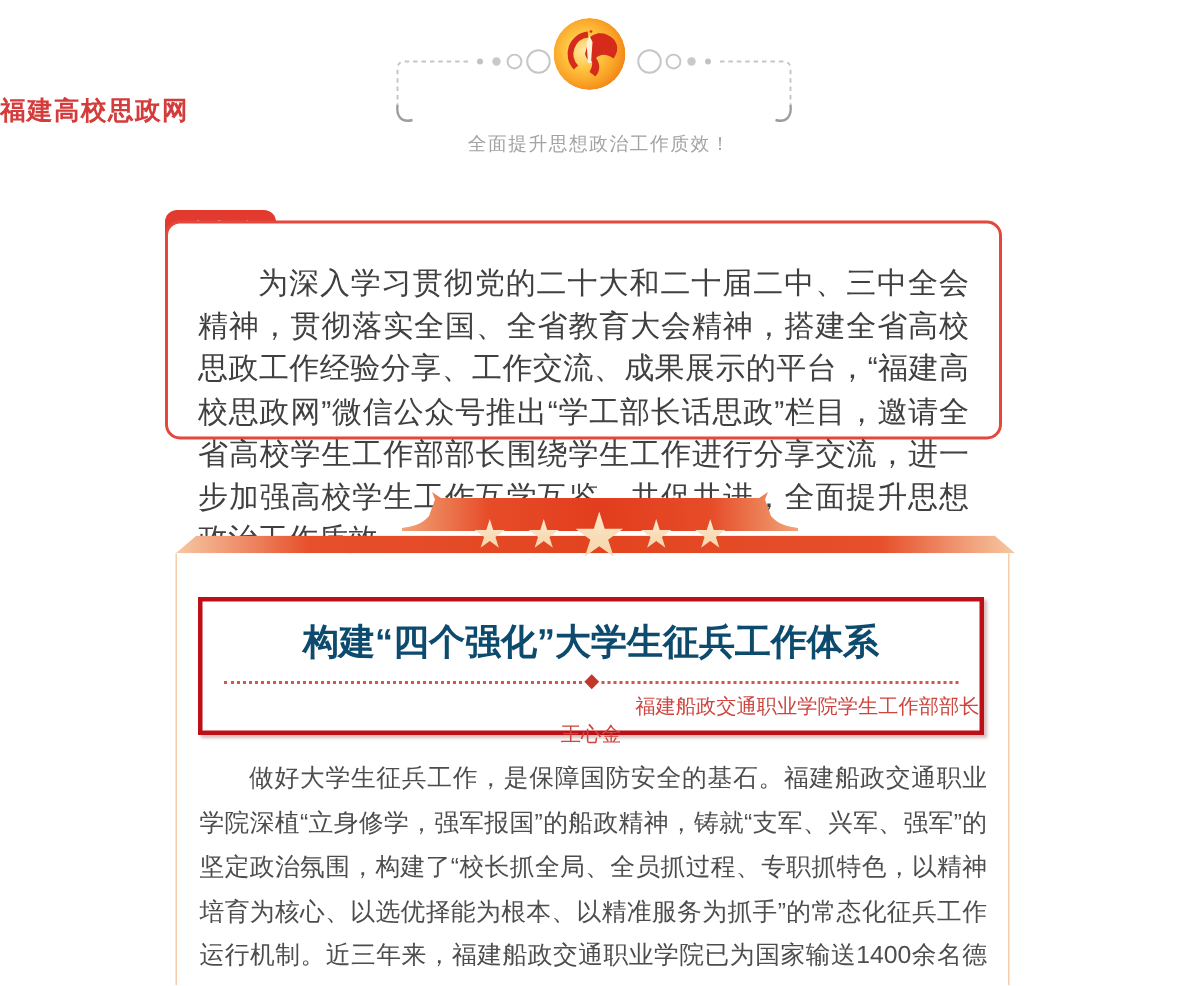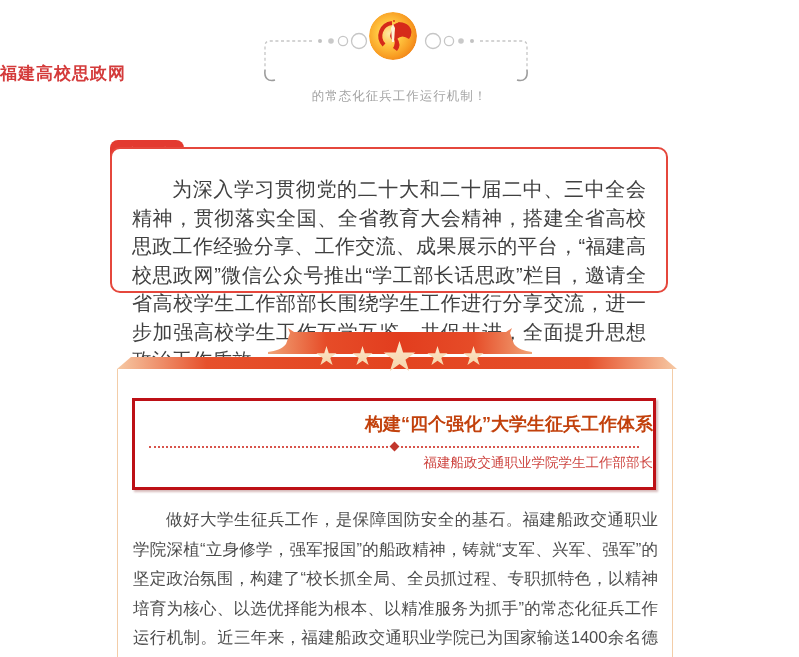--- a/index.html
+++ b/index.html
@@ -88,22 +88,22 @@
     position:absolute;left:132px;top:398px;
     width:524px;height:92px;
     border:3px solid #bd1016;
     box-sizing:border-box;
     background:#ffffff;
     box-shadow:2px 2px 2px rgba(140,60,60,0.35);
     z-index:4;
   }
   .article-title{
     margin-top:11px;
-    text-align:right;
-    font-size:18px;font-weight:bold;color:#c2410c;
+    text-align:center;
+    font-size:24px;font-weight:bold;color:#0c4a6e;
   }
   .divider{
     display:flex;align-items:center;
     margin:7px 14px 4px 14px;
   }
   .divider .dots{flex:1;border-top:2px dotted #d8554c;height:0;}
   .divider .diamond{
     width:7px;height:7px;background:#c2372c;
     transform:rotate(45deg);
     margin:0 3px;flex:none;
@@ -161,21 +161,21 @@
       <path d="M23,11 A13,13 0 0 0 15,33" fill="none" stroke="#d62a1a" stroke-width="4"></path>
       <path d="M28,26 Q33,33 28,39 L24,36 Q27,31 25,27 Z" fill="#d62a1a"></path>
       <path d="M22,16 L24,12 L26,16 L25,30 L23,30 Z" fill="#fdf3d8"></path>
       <circle cx="19" cy="11" r="0.9" fill="#d62a1a"></circle>
       <circle cx="25" cy="9" r="0.9" fill="#d62a1a"></circle>
       <circle cx="30" cy="11" r="0.9" fill="#d62a1a"></circle>
     </svg>
   </div>
 
   <div class="site-name">福建高校思政网</div>
-  <div class="tagline">的常态化征兵工作运行机制！</div>
+  <div class="tagline">全面提升思想政治工作质效！</div>
 
   <div class="editor-badge">编者按</div>
   <div class="editor-box">
     <p>为深入学习贯彻党的二十大和二十届二中、三中全会精神，贯彻落实全国、全省教育大会精神，搭建全省高校思政工作经验分享、工作交流、成果展示的平台，“福建高校思政网”微信公众号推出“学工部长话思政”栏目，邀请全省高校学生工作部部长围绕学生工作进行分享交流，进一步加强高校学生工作互学互鉴、共促共进，全面提升思想政治工作质效。</p>
   </div>
 
   <svg class="roof" viewBox="0 0 264 26">
     <defs>
       <linearGradient id="roofGrad" x1="0" y1="0" x2="1" y2="0">
         <stop offset="0%" stop-color="#f1a477"></stop>
@@ -197,19 +197,20 @@
   <div class="card"></div>
 
   <div class="title-box">
     <div class="article-title">构建“四个强化”大学生征兵工作体系</div>
     <div class="divider">
       <span class="dots"></span>
         <span class="diamond"></span>
         <span class="dots"></span>
     </div>
     <div class="author-title">福建船政交通职业学院学生工作部部长</div>
+    <div class="author-name">王心金</div>
   </div>
 
   <div class="article-body">
     <p>做好大学生征兵工作，是保障国防安全的基石。福建船政交通职业学院深植“立身修学，强军报国”的船政精神，铸就“支军、兴军、强军”的坚定政治氛围，构建了“校长抓全局、全员抓过程、专职抓特色，以精神培育为核心、以选优择能为根本、以精准服务为抓手”的常态化征兵工作运行机制。近三年来，福建船政交通职业学院已为国家输送1400余名德才兼备、具备新时期大学生素养</p>
   </div>
 
 </div>
 
 </body></html>

